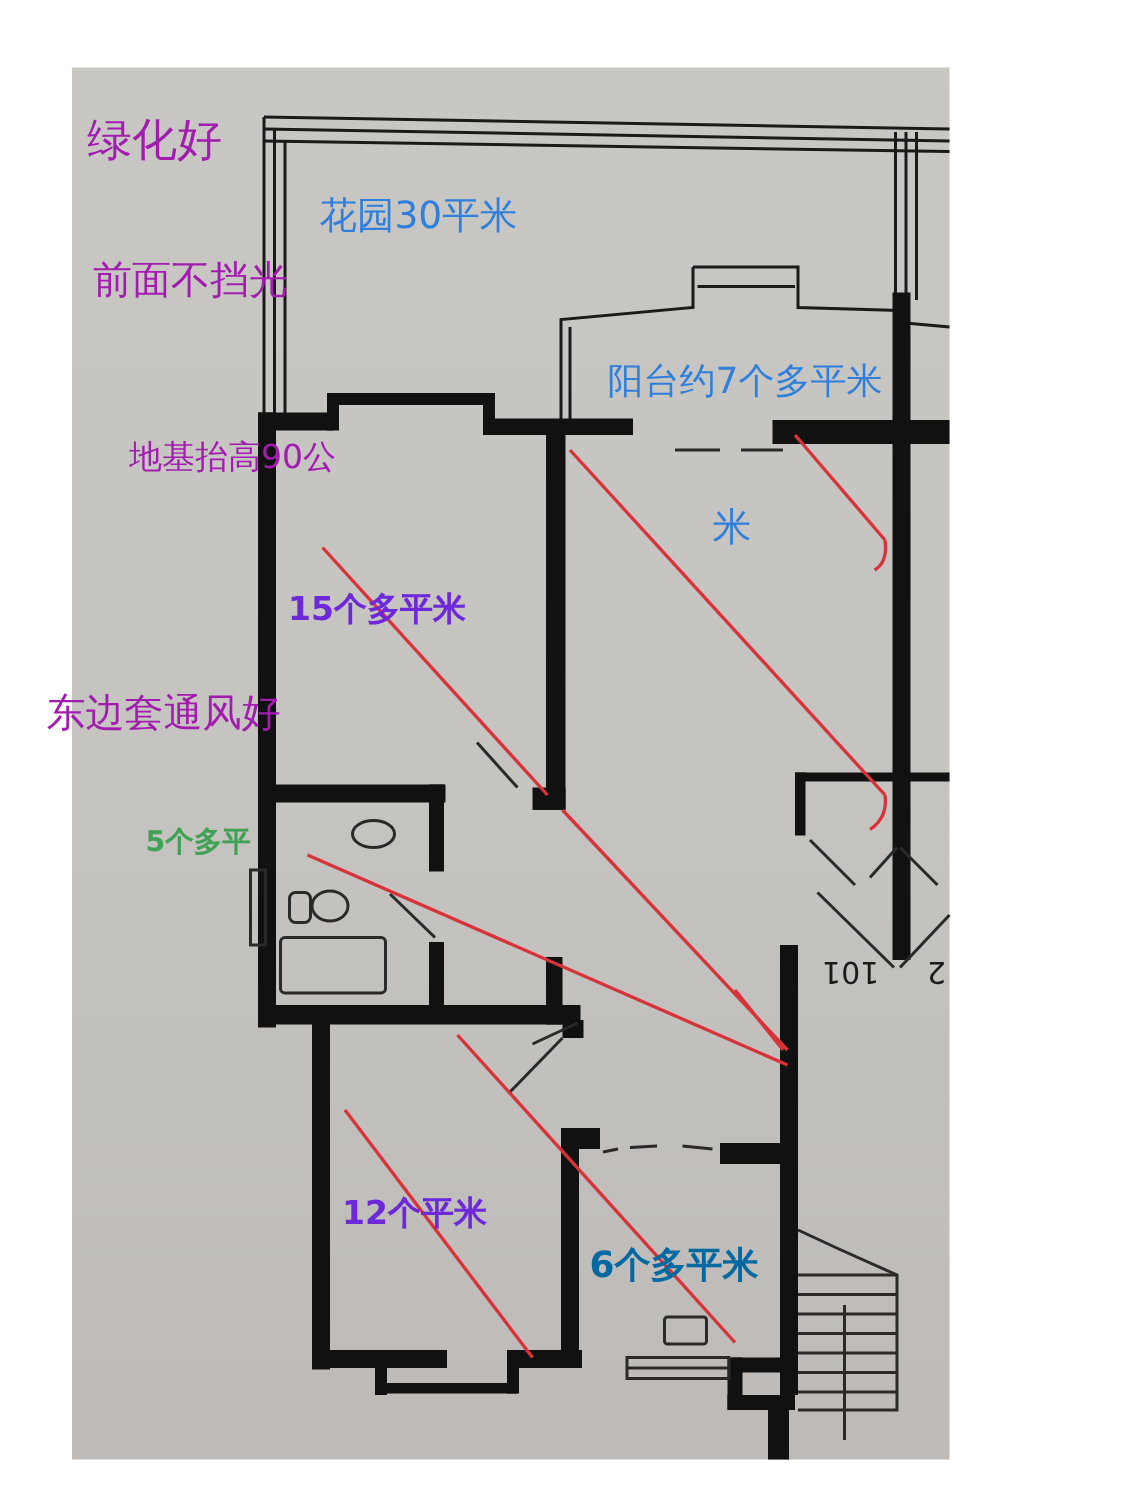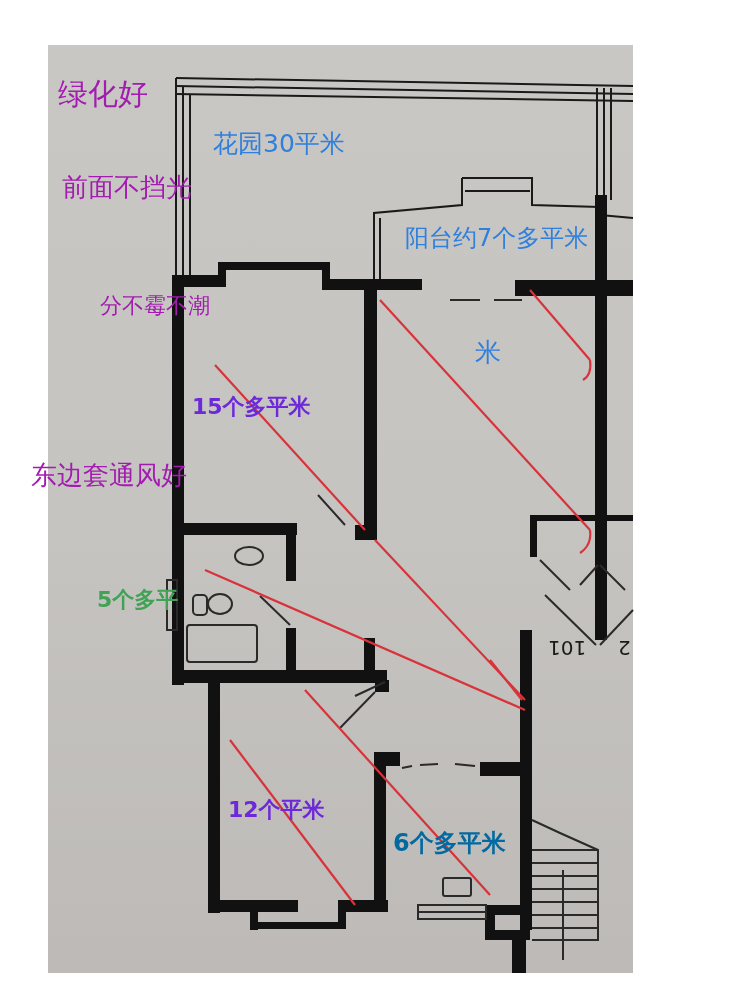--- a/index.html
+++ b/index.html
@@ -13,21 +13,21 @@
       background: linear-gradient(180deg, #c9c7c4 0%, #c6c4c1 50%, #bdbab7 100%);
     }
     #plan { position: absolute; left: 0; top: 0; }
     .label {
       position: absolute; white-space: nowrap; line-height: 1.15;
       font-weight: 500; letter-spacing: 0px;
     }
     .red   { color: #a21caf; font-size: 26px; }
     .blue  { color: #2f7fdc; font-size: 25px; }
     .purple{ color: #6d28d9; font-size: 22px; font-weight: 700; }
-    .green { color: #3fa255; font-size: 22px; font-weight: 700; margin-top: 36px; }
+    .green { color: #3fa255; font-size: 19px; font-weight: 700; }
     .dgreen{ color: #0369a1; font-size: 24px; font-weight: 700; }
     .center { text-align: center; }
     .unitnum { position: absolute; font-size: 20px; color: #1a1a1a;
       font-family: "DejaVu Sans", sans-serif; transform: rotate(180deg); }
   </style>
 </head>
 <body>
 
 <div id="paper"></div>
 
@@ -148,23 +148,23 @@
     <line x1="490" y1="660" x2="522" y2="700"></line>
   </g>
 </svg>
 
 <span class="unitnum" style="left:548px; top:636px;">101</span>
 <span class="unitnum" style="left:618px; top:636px;">2</span>
 
 <div class="label red" style="left:58px; top:77px; font-size:30px;">绿化好</div>
 <div class="label blue" style="left:213px; top:130px;">花园30平米</div>
 <div class="label red" style="left:62px; top:173px;">前面不挡光</div>
-<div class="label blue" style="left:405px; top:225px; font-size:24px;">阳台约7个多平米</div>
+<div class="label blue" style="left:405px; top:241px; font-size:24px;">阳台约7个多平米</div>
 <div class="label red center" style="left:60px; top:293px; font-size:22px; width:190px;">
-  <div>分不霉不潮</div>
+  <div>地基抬高90公</div>
 </div>
 <div class="label blue center" style="left:418px; top:338px; width:140px; font-size:26px;">
   <div>米</div>
 </div>
 <div class="label purple" style="left:192px; top:394px;">15个多平米</div>
 <div class="label red" style="left:31px; top:463px;font-family:Liberation Mono, monospace;">东边套通风好</div>
 <div class="label green" style="left:97px; top:551px;">5个多平</div>
 <div class="label purple" style="left:228px; top:797px;">12个平米</div>
 <div class="label dgreen" style="left:393px; top:830px;">6个多平米</div>
 

